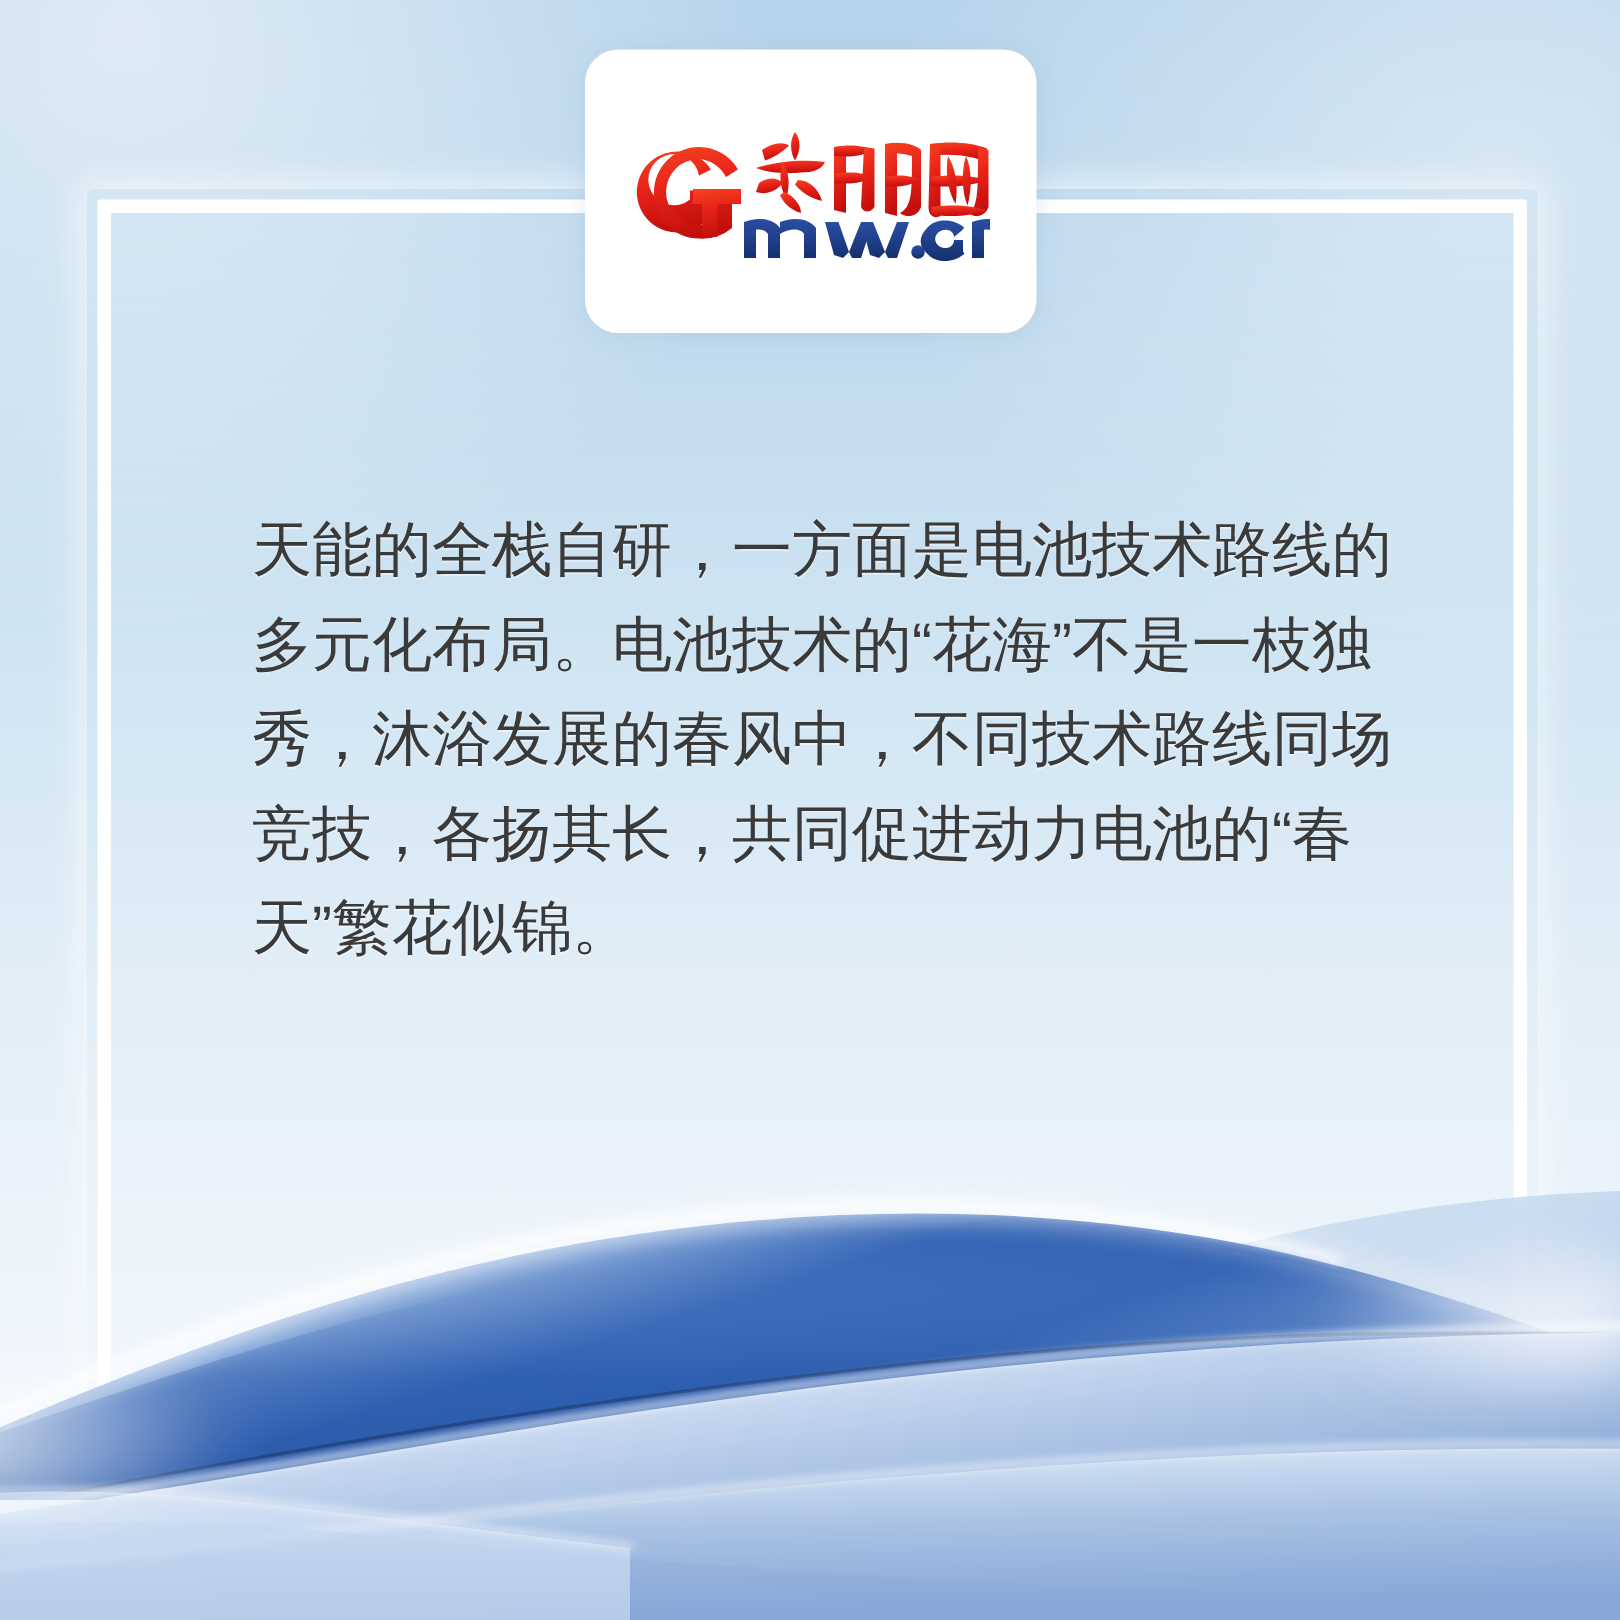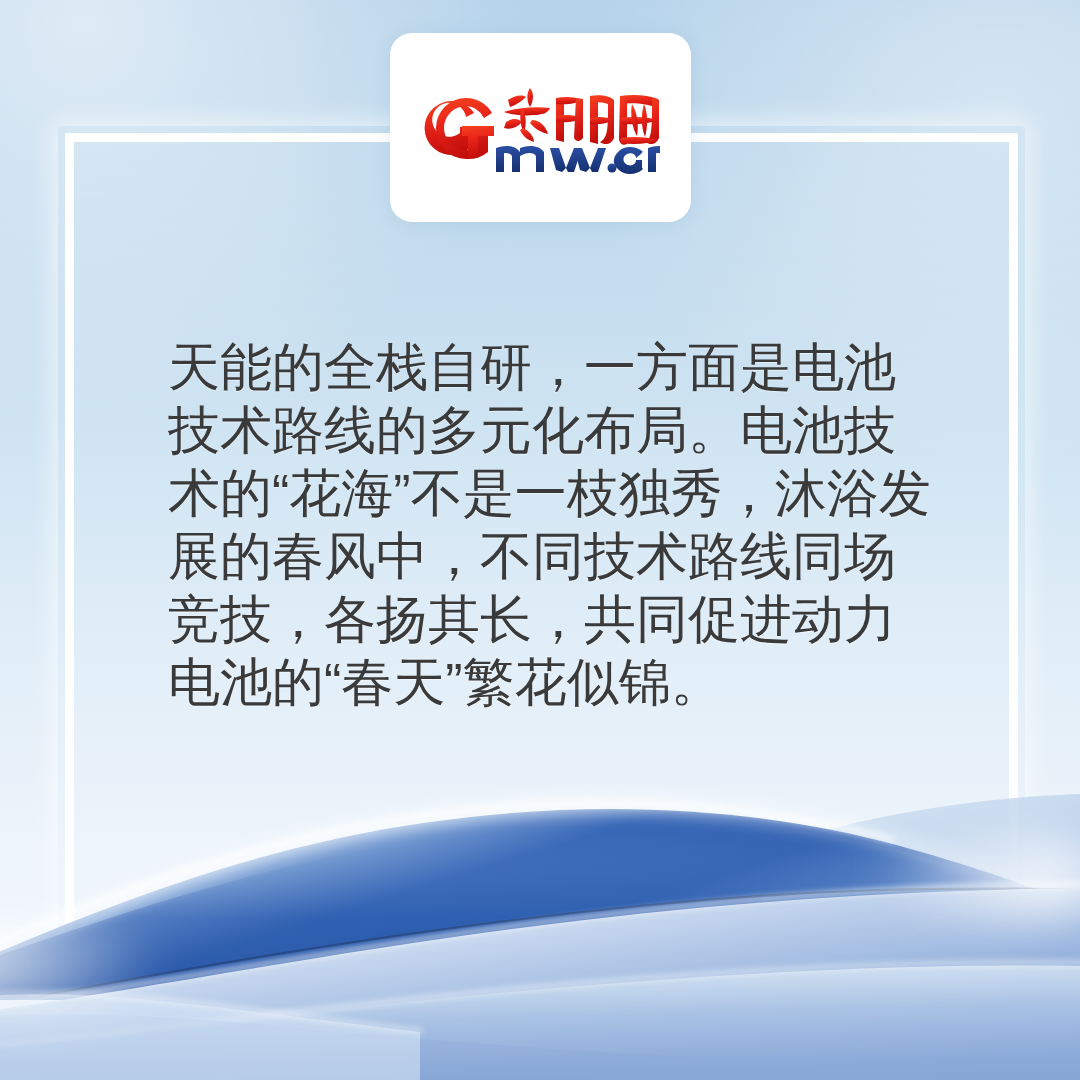--- a/index.html
+++ b/index.html
@@ -57,21 +57,21 @@
   }
   .logo{
     position:relative;width:238px;height:96px;
   }
   .logo svg{display:block;width:238px;height:96px;}
 
   
   .quote{
     position:absolute;left:168px;top:336px;width:772px;
     color:#3a3a3a;
-    font-size:52px;
+    font-size:40px;
     line-height:63px;
     letter-spacing:0px;
     white-space:pre-line;
     font-weight:400;
     text-shadow:0 1px 0 rgba(255,255,255,.45);
   }
 </style>
 </head>
 <body>
 

